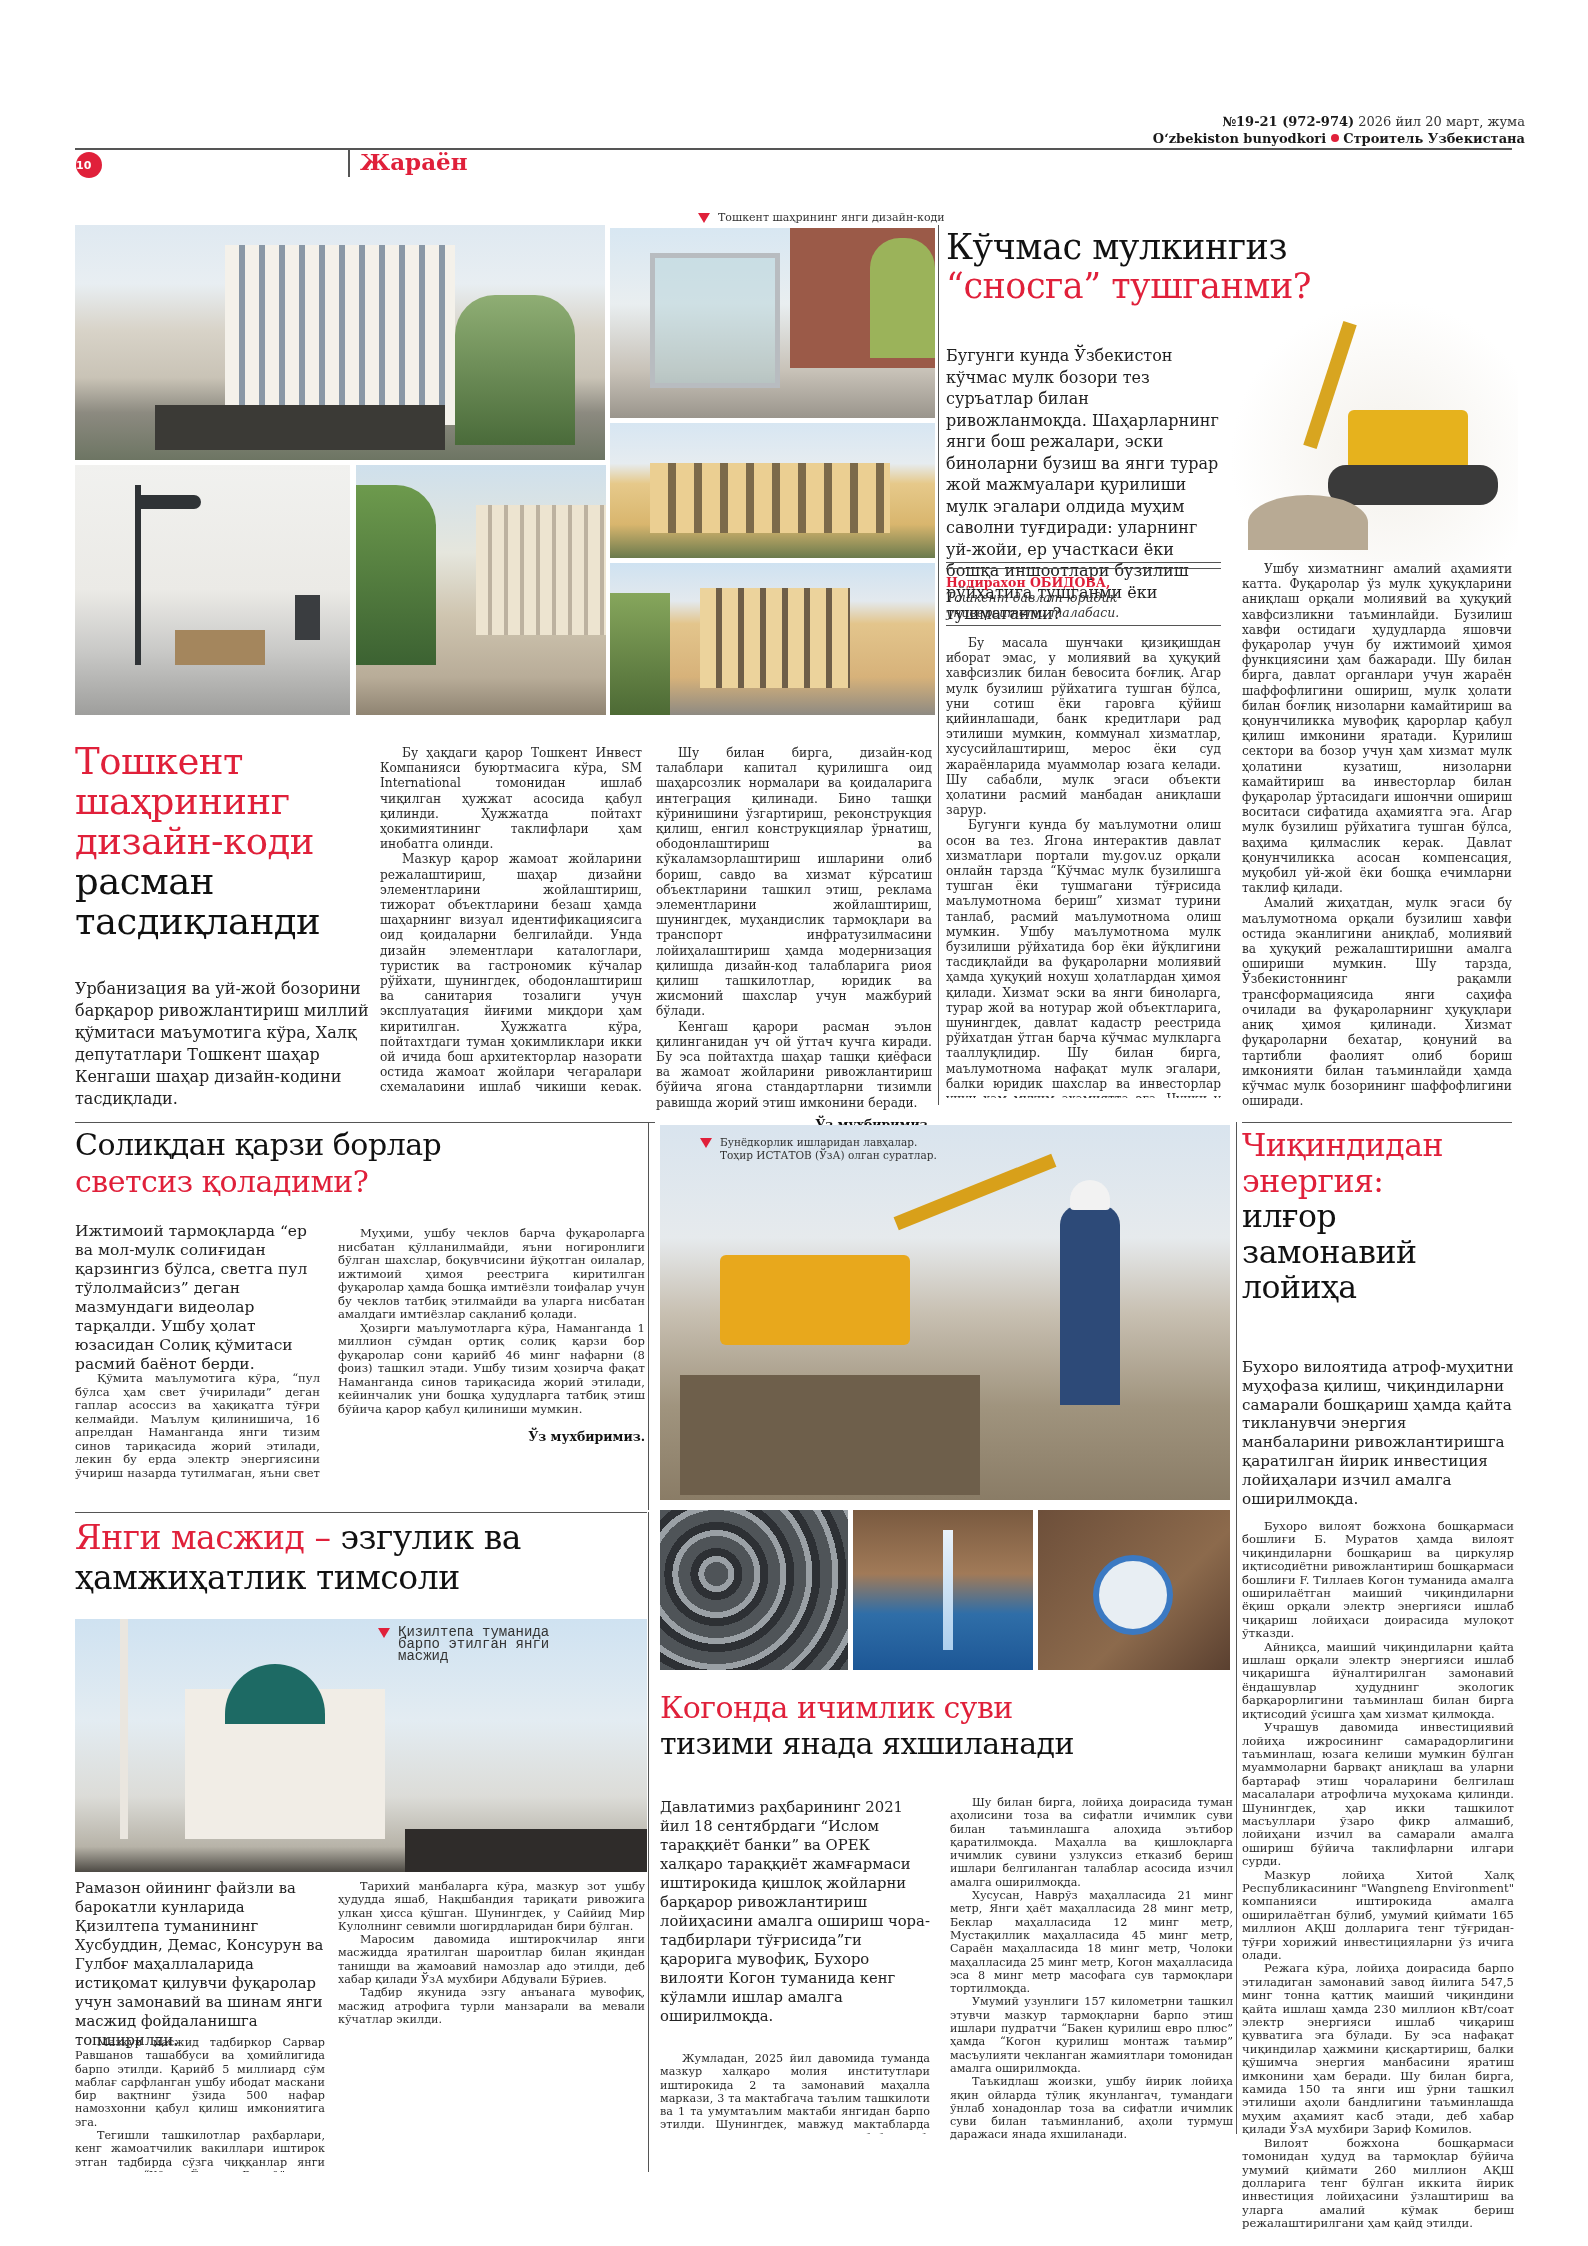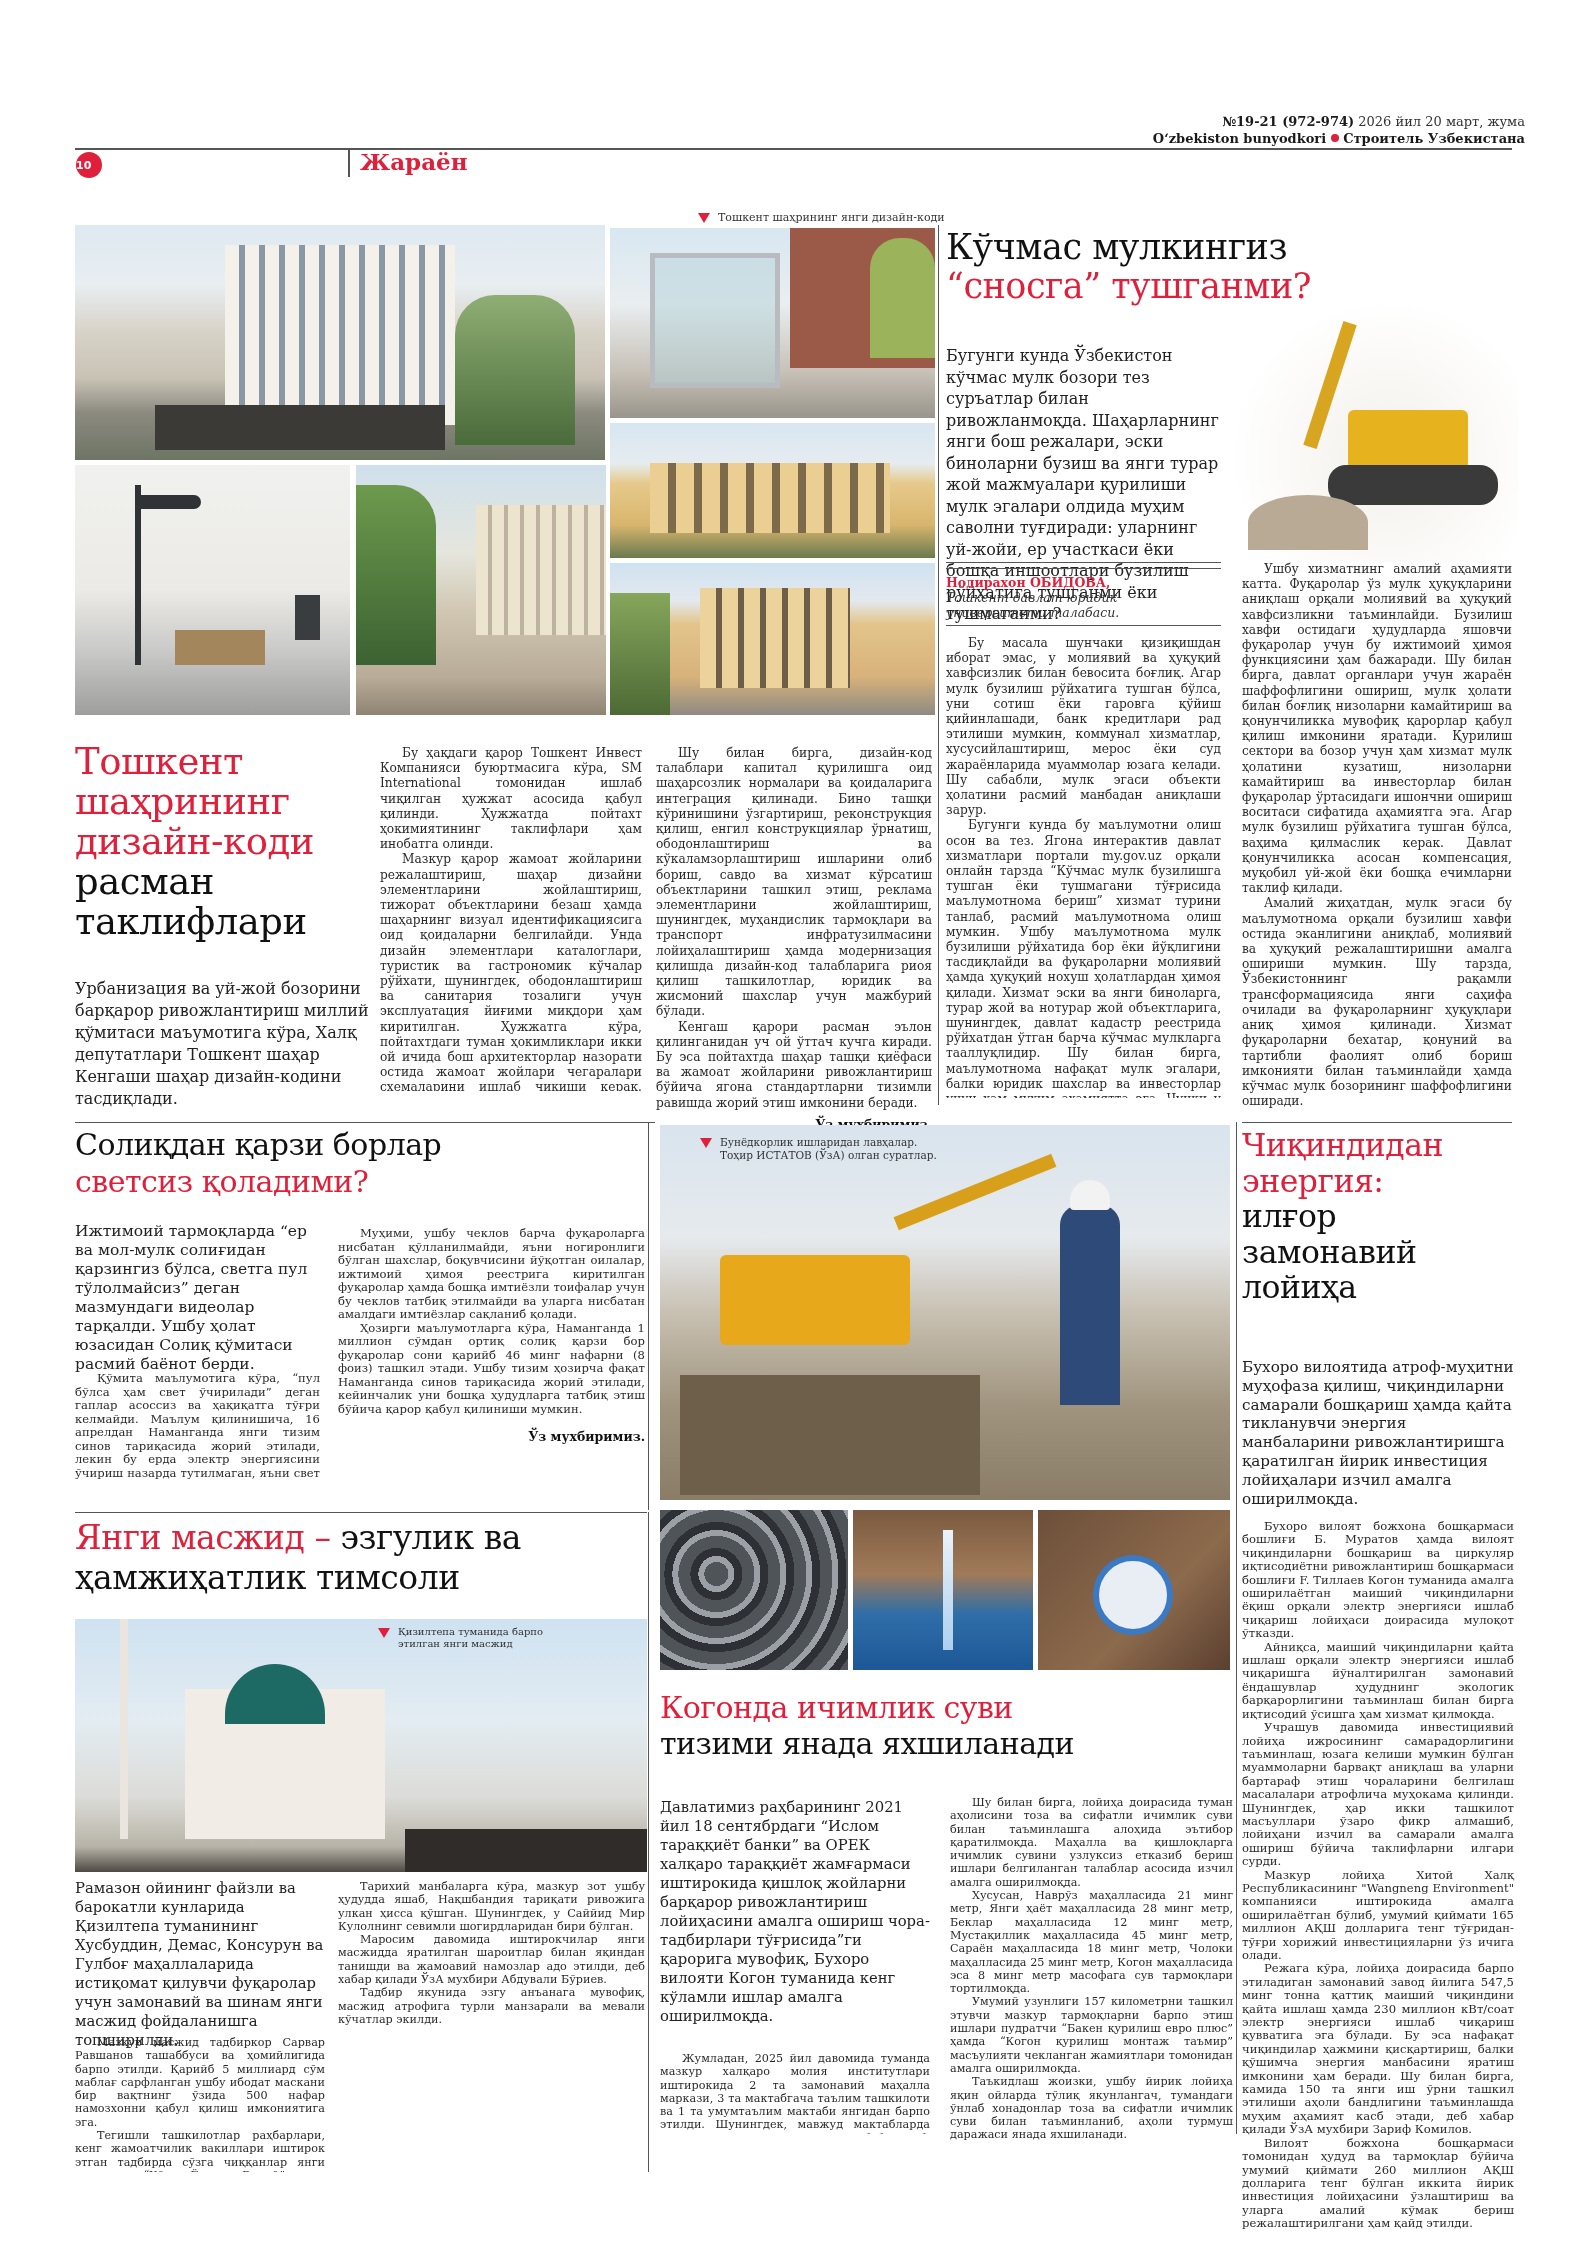--- a/index.html
+++ b/index.html
@@ -67,21 +67,21 @@
 <div class="photo" style="left:610px; top:563px; width:325px; height:152px; background:linear-gradient(180deg,#cfe2f1 0%,#e3e9ee 25%,#e3c58c 40%,#d7b27a 75%,#8e8a82 100%);">
   <div style="position:absolute;left:90px;top:25px;width:150px;height:100px;background:repeating-linear-gradient(90deg,#ecd39c 0 16px,#6e5e48 16px 22px);"></div>
   <div style="position:absolute;left:0;top:30px;width:60px;height:122px;background:linear-gradient(180deg,#86a65c,#4d6a35);"></div>
 </div>
 
 <div class="abs hd" style="left:75px; top:742px; width:300px; font-size:37px; line-height:40px;">
   <div class="red">Тошкент</div>
   <div class="red">шаҳрининг</div>
   <div class="red">дизайн-коди</div>
   <div class="blk">расман</div>
-  <div class="blk">таклифлари</div>
+  <div class="blk">тасдиқланди</div>
 </div>
 <div class="abs lead" style="left:75px; top:978px; width:300px; font-size:16px; line-height:22px;">Урбанизация ва уй-жой бозорини барқарор ривожлантириш миллий қўмитаси маъумотига кўра, Халқ депутатлари Тошкент шаҳар Кенгаши шаҳар дизайн-кодини тасдиқлади.</div>
 <div class="abs body-text" style="left:380px; top:746px; width:262px; height:345px; overflow:hidden;">
   <p>Бу ҳақдаги қарор Тошкент Инвест Компанияси буюртмасига кўра, SM International томонидан ишлаб чиқилган ҳужжат асосида қабул қилинди. Ҳужжатда пойтахт ҳокимиятининг таклифлари ҳам инобатга олинди.</p>
   <p>Мазкур қарор жамоат жойларини режалаштириш, шаҳар дизайни элементларини жойлаштириш, тижорат объектларини безаш ҳамда шаҳарнинг визуал идентификациясига оид қоидаларни белгилайди. Унда дизайн элементлари каталоглари, туристик ва гастрономик кўчалар рўйхати, шунингдек, ободонлаштириш ва санитария тозалиги учун эксплуатация йиғими миқдори ҳам киритилган. Ҳужжатга кўра, пойтахтдаги туман ҳокимликлари икки ой ичида бош архитекторлар назорати остида жамоат жойлари чегаралари схемаларини ишлаб чиқиши керак. Архитектура ва шаҳарсозлик кенгаши мавсумий савдо, хизмат кўрсатиш объектлари ва қурилиш-монтаж ишларини лойиҳалаштиришда дизайн-код талабларига риоя этилишини назорат қилади.</p>
 
 </div>
 <div class="abs body-text" style="left:656px; top:746px; width:276px;">
   <p>Шу билан бирга, дизайн-код талаблари капитал қурилишга оид шаҳарсозлик нормалари ва қоидаларига интеграция қилинади. Бино ташқи кўринишини ўзгартириш, реконструкция қилиш, енгил конструкциялар ўрнатиш, ободонлаштириш ва кўкаламзорлаштириш ишларини олиб бориш, савдо ва хизмат кўрсатиш объектларини ташкил этиш, реклама элементларини жойлаштириш, шунингдек, муҳандислик тармоқлари ва транспорт инфратузилмасини лойиҳалаштириш ҳамда модернизация қилишда дизайн-код талабларига риоя қилиш ташкилотлар, юридик ва жисмоний шахслар учун мажбурий бўлади.</p>
   <p>Кенгаш қарори расман эълон қилинганидан уч ой ўттач кучга киради. Бу эса пойтахтда шаҳар ташқи қиёфаси ва жамоат жойларини ривожлантириш бўйича ягона стандартларни тизимли равишда жорий этиш имконини беради.</p>
@@ -179,21 +179,21 @@
 <div class="abs hd" style="left:75px; top:1518px; width:575px; font-size:33px; line-height:40px;">
   <div><span class="red">Янги масжид –</span> <span class="blk">эзгулик ва</span></div>
   <div class="blk">ҳамжиҳатлик тимсоли</div>
 </div>
 <div class="photo" style="left:75px; top:1619px; width:572px; height:253px; background:linear-gradient(180deg,#cfe2f1 0%,#e3ecf2 40%,#dcdcd8 70%,#b7b3a8 90%,#4d4a44 100%);">
   <div style="position:absolute;left:110px;top:70px;width:200px;height:150px;background:#f1ede6;"></div>
   <div style="position:absolute;left:150px;top:45px;width:100px;height:60px;background:#1d6a64;border-radius:50px 50px 0 0;"></div>
   <div style="position:absolute;left:45px;top:0;width:8px;height:220px;background:#eae6df;"></div>
   <div style="position:absolute;left:330px;top:210px;width:242px;height:43px;background:#2f2c2a;"></div>
 </div>
-<div class="abs caption" style="left:378px; top:1626px; width:200px; font-size:10px; line-height:12px;">
+<div class="abs caption" style="left:378px; top:1626px; width:200px; font-size:14px; line-height:12px;font-family:Liberation Mono, monospace;">
   <span class="tri"></span>
   <span>Қизилтепа туманида барпо этилган янги масжид</span>
 </div>
 <div class="abs lead" style="left:75px; top:1878px; width:250px; font-size:14.8px; line-height:19px;">Рамазон ойининг файзли ва барокатли кунларида Қизилтепа туманининг Хусбуддин, Демас, Консурун ва Гулбоғ маҳаллаларида истиқомат қилувчи фуқаролар учун замонавий ва шинам янги масжид фойдаланишга топширилди.</div>
 <div class="abs body-text" style="left:75px; top:2036px; width:250px; height:136px; overflow:hidden; font-size:11.2px; line-height:13.3px;">
   <p>Мазкур масжид тадбиркор Сарвар Равшанов ташаббуси ва ҳомийлигида барпо этилди. Қарийб 5 миллиард сўм маблағ сарфланган ушбу ибодат маскани бир вақтнинг ўзида 500 нафар намозхонни қабул қилиш имкониятига эга.</p>
   <p>Тегишли ташкилотлар раҳбарлари, кенг жамоатчилик вакиллари иштирок этган тадбирда сўзга чиққанлар янги масжидга “Хўжа Ёдгори Валий” номи берилганлиги, бу масжид нафақат ибодат маскани, балки аҳолининг бирлашуви, ҳамжиҳатлиги ва эзгуликка интилишининг ёрқин намунаси эканлигини таъкидлади. Бундай хайрли ишлар эса жамиятда меҳр-оқибат, бағрикенглик ва ўзаро ҳурмат туйғуларини янада мустаҳкамлашга хизмат қилади.</p>
 </div>
 <div class="abs body-text" style="left:338px; top:1880px; width:307px; font-size:11.2px; line-height:13.3px;">
   <p>Тарихий манбаларга кўра, мазкур зот ушбу ҳудудда яшаб, Нақшбандия тариқати ривожига улкан ҳисса қўшган. Шунингдек, у Саййид Мир Кулолнинг севимли шогирдларидан бири бўлган.</p>

